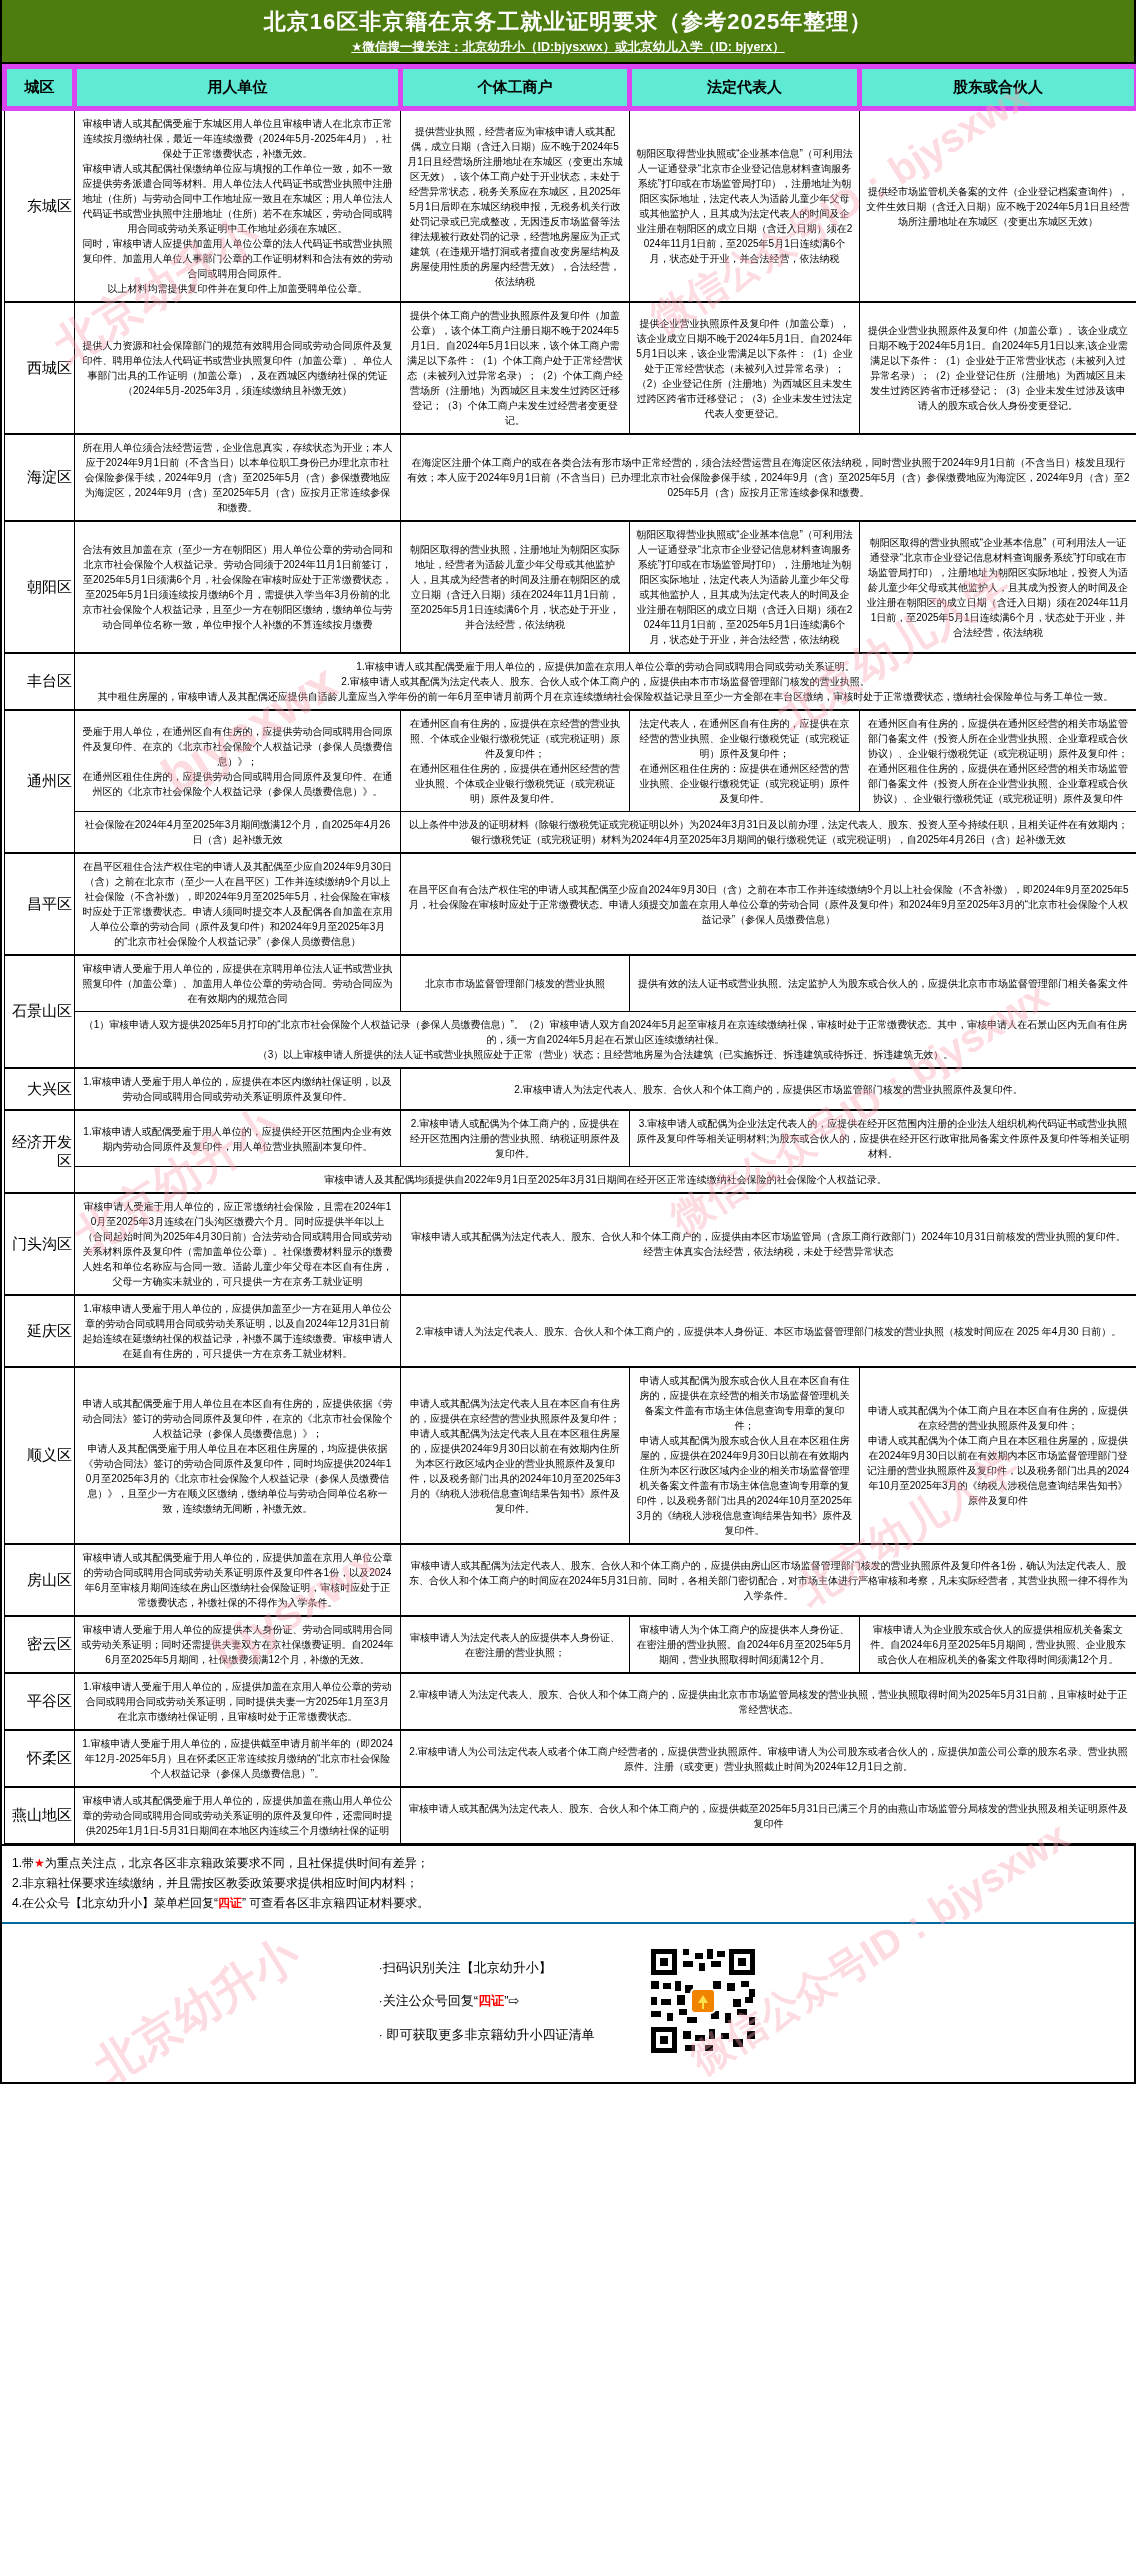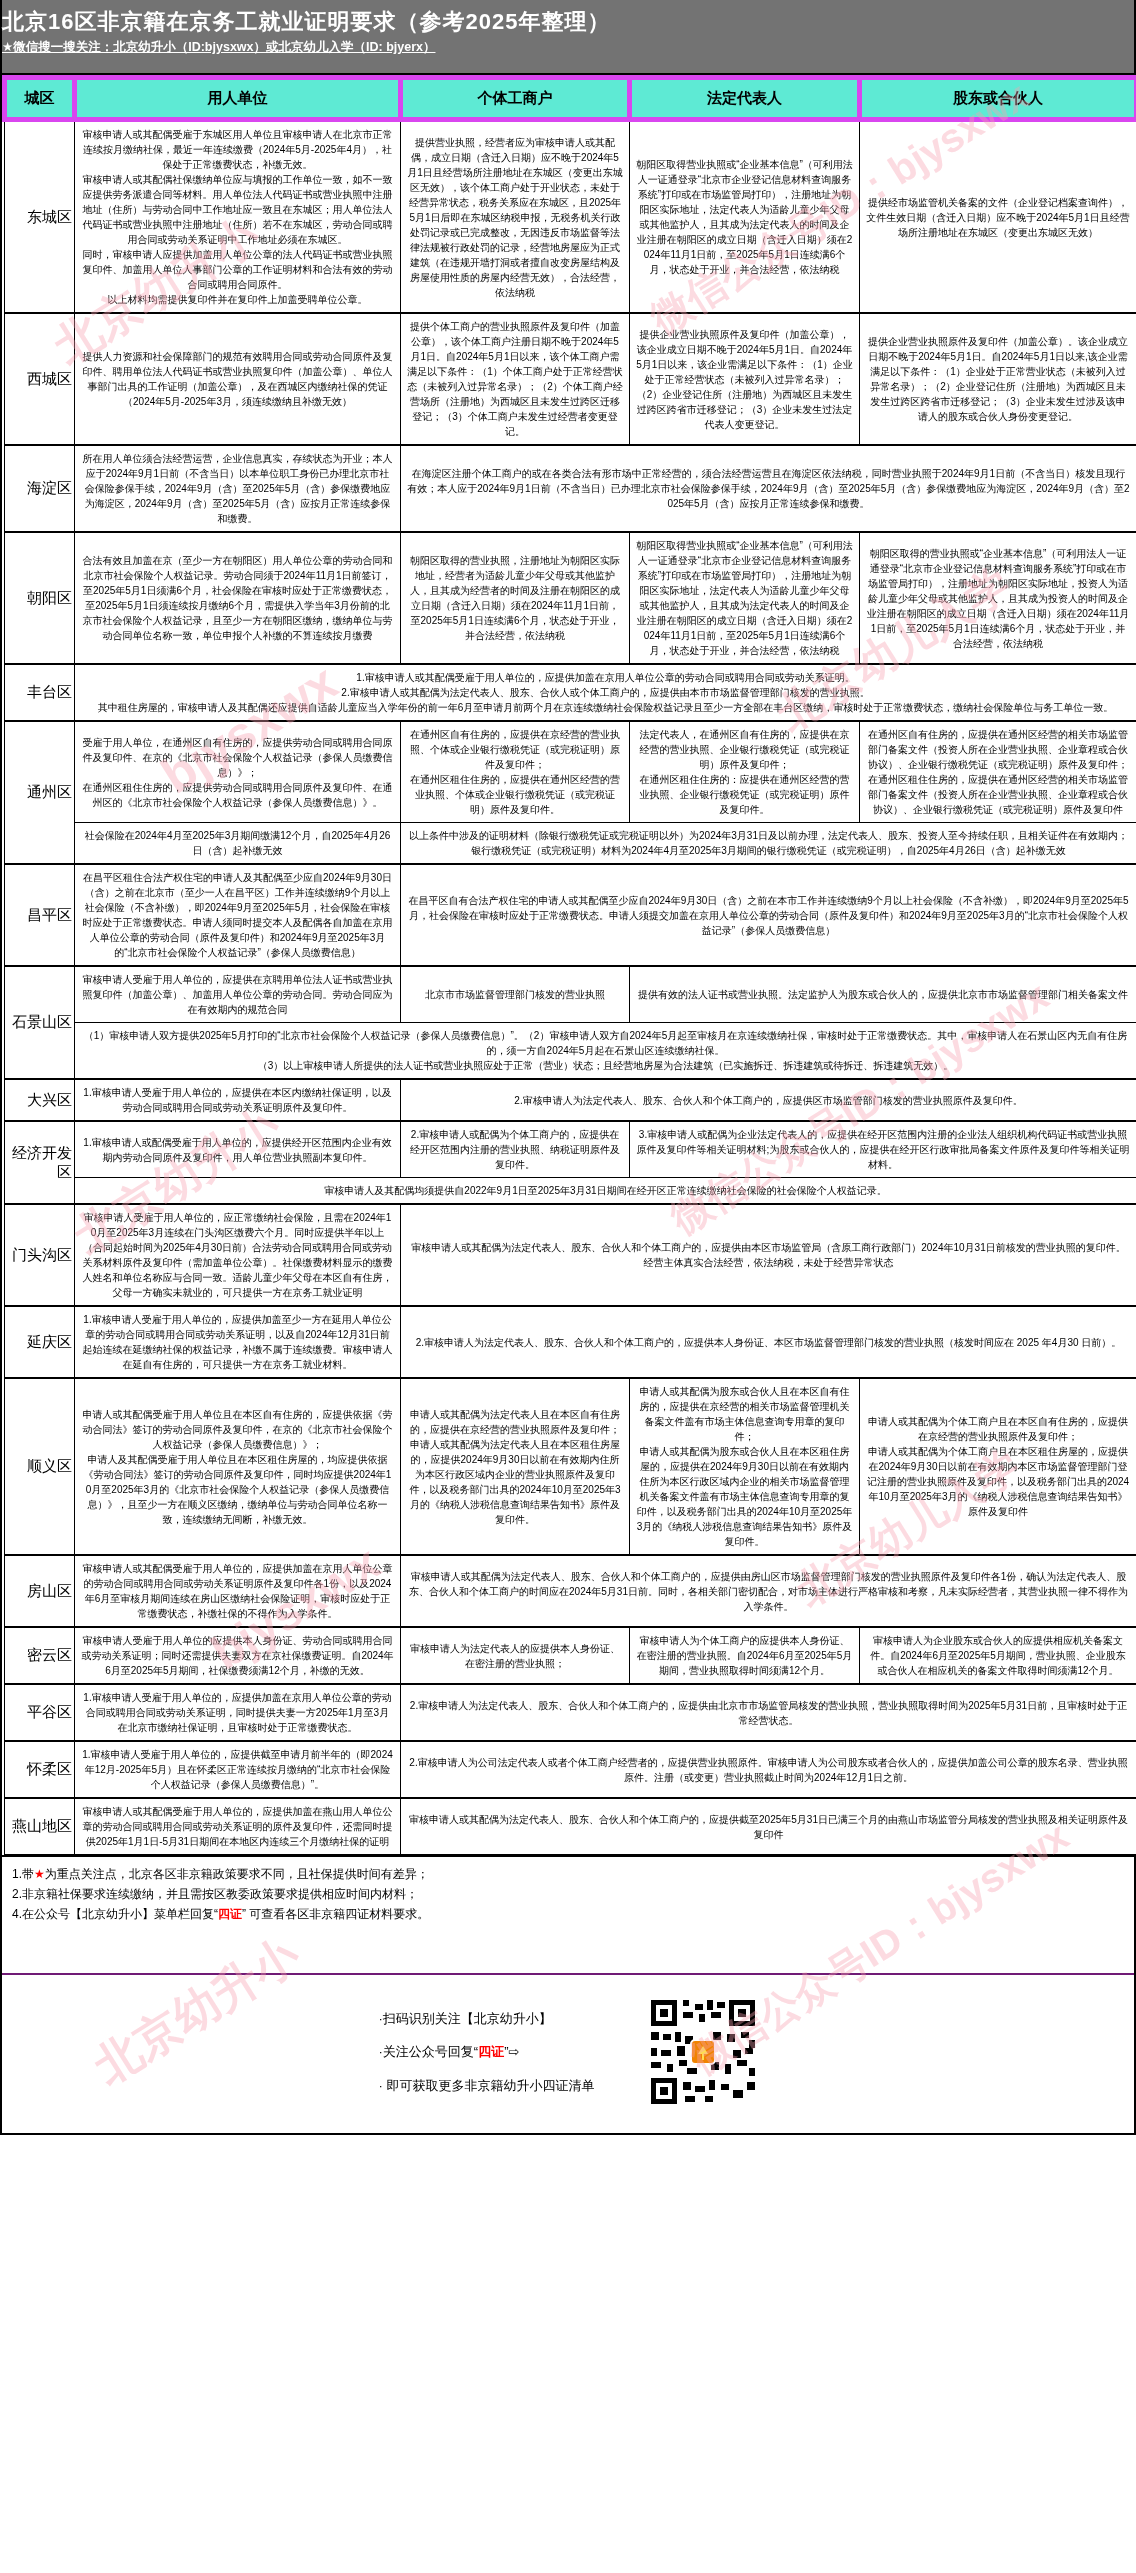--- a/index.html
+++ b/index.html
@@ -1,35 +1,35 @@
 <!DOCTYPE html>
 <html><head>
 <meta charset="utf-8">
 <style>
   html,body{margin:0;padding:0;background:#ffffff;}
   body{width:1136px;font-family:"Liberation Sans","DejaVu Sans",sans-serif;color:#000;position:relative;}
   .sheet{position:relative;width:1136px;border-left:2px solid #000;border-right:2px solid #000;border-bottom:2px solid #000;box-sizing:border-box;background:#fff;}
   
-  .banner{background:#737373;color:#fff;padding:7px 0 17px;border-bottom:2px solid #000;}
+  .banner{background:#4d7c0f;color:#fff;text-align:center;padding:7px 0 6px;border-bottom:2px solid #000;}
   .banner h1{margin:0;font-size:22px;font-weight:bold;letter-spacing:1px;}
   .banner .sub{margin-top:2px;font-size:12.5px;font-weight:bold;text-decoration:underline;}
   
   table{border-collapse:collapse;table-layout:fixed;width:1132px;background:#fff;}
   col.c0{width:70px}col.c1{width:326px}col.c2{width:229px}col.c3{width:230px}col.c4{width:277px}
   th{background:#5eead4;border:5px solid #d946ef;font-size:15px;font-weight:bold;padding:9px 2px;}
   td{border:1px solid #000;vertical-align:middle;}
   td.district{font-size:15px;text-align:right;padding:2px;}
   td.cell{font-size:10px;line-height:1.5;padding:5px 6px;text-align:center;white-space:pre-line;word-break:break-all;}
   td.cell.left{text-align:center;}
   tr.group-start td{border-top:2px solid #000;}
   
   .notes{border-top:2px solid #000;padding:8px 10px 9px;font-size:12px;line-height:1.65;}
   .notes .red{color:#ff0000;font-weight:bold;}
   
-  .qr-section{border-top:2px solid #701a75;display:flex;align-items:center;justify-content:center;gap:55px;padding:18px 0 22px;min-height:118px;margin-top:40px;}
+  .qr-section{border-top:2px solid #0369a1;display:flex;align-items:center;justify-content:center;gap:55px;padding:18px 0 22px;min-height:118px;}
   .qr-lines{font-size:13px;line-height:2.6;}
   .qr-lines .red{color:#ff0000;font-weight:bold;}
   .qr-box{width:108px;height:108px;position:relative;}
   
   .wm{position:absolute;inset:0;overflow:hidden;pointer-events:none;z-index:5;}
   .wm span{position:absolute;font-weight:bold;color:rgba(246,160,175,0.38);transform:rotate(-32deg);white-space:nowrap;}
 </style>
 </head>
 <body>
 

